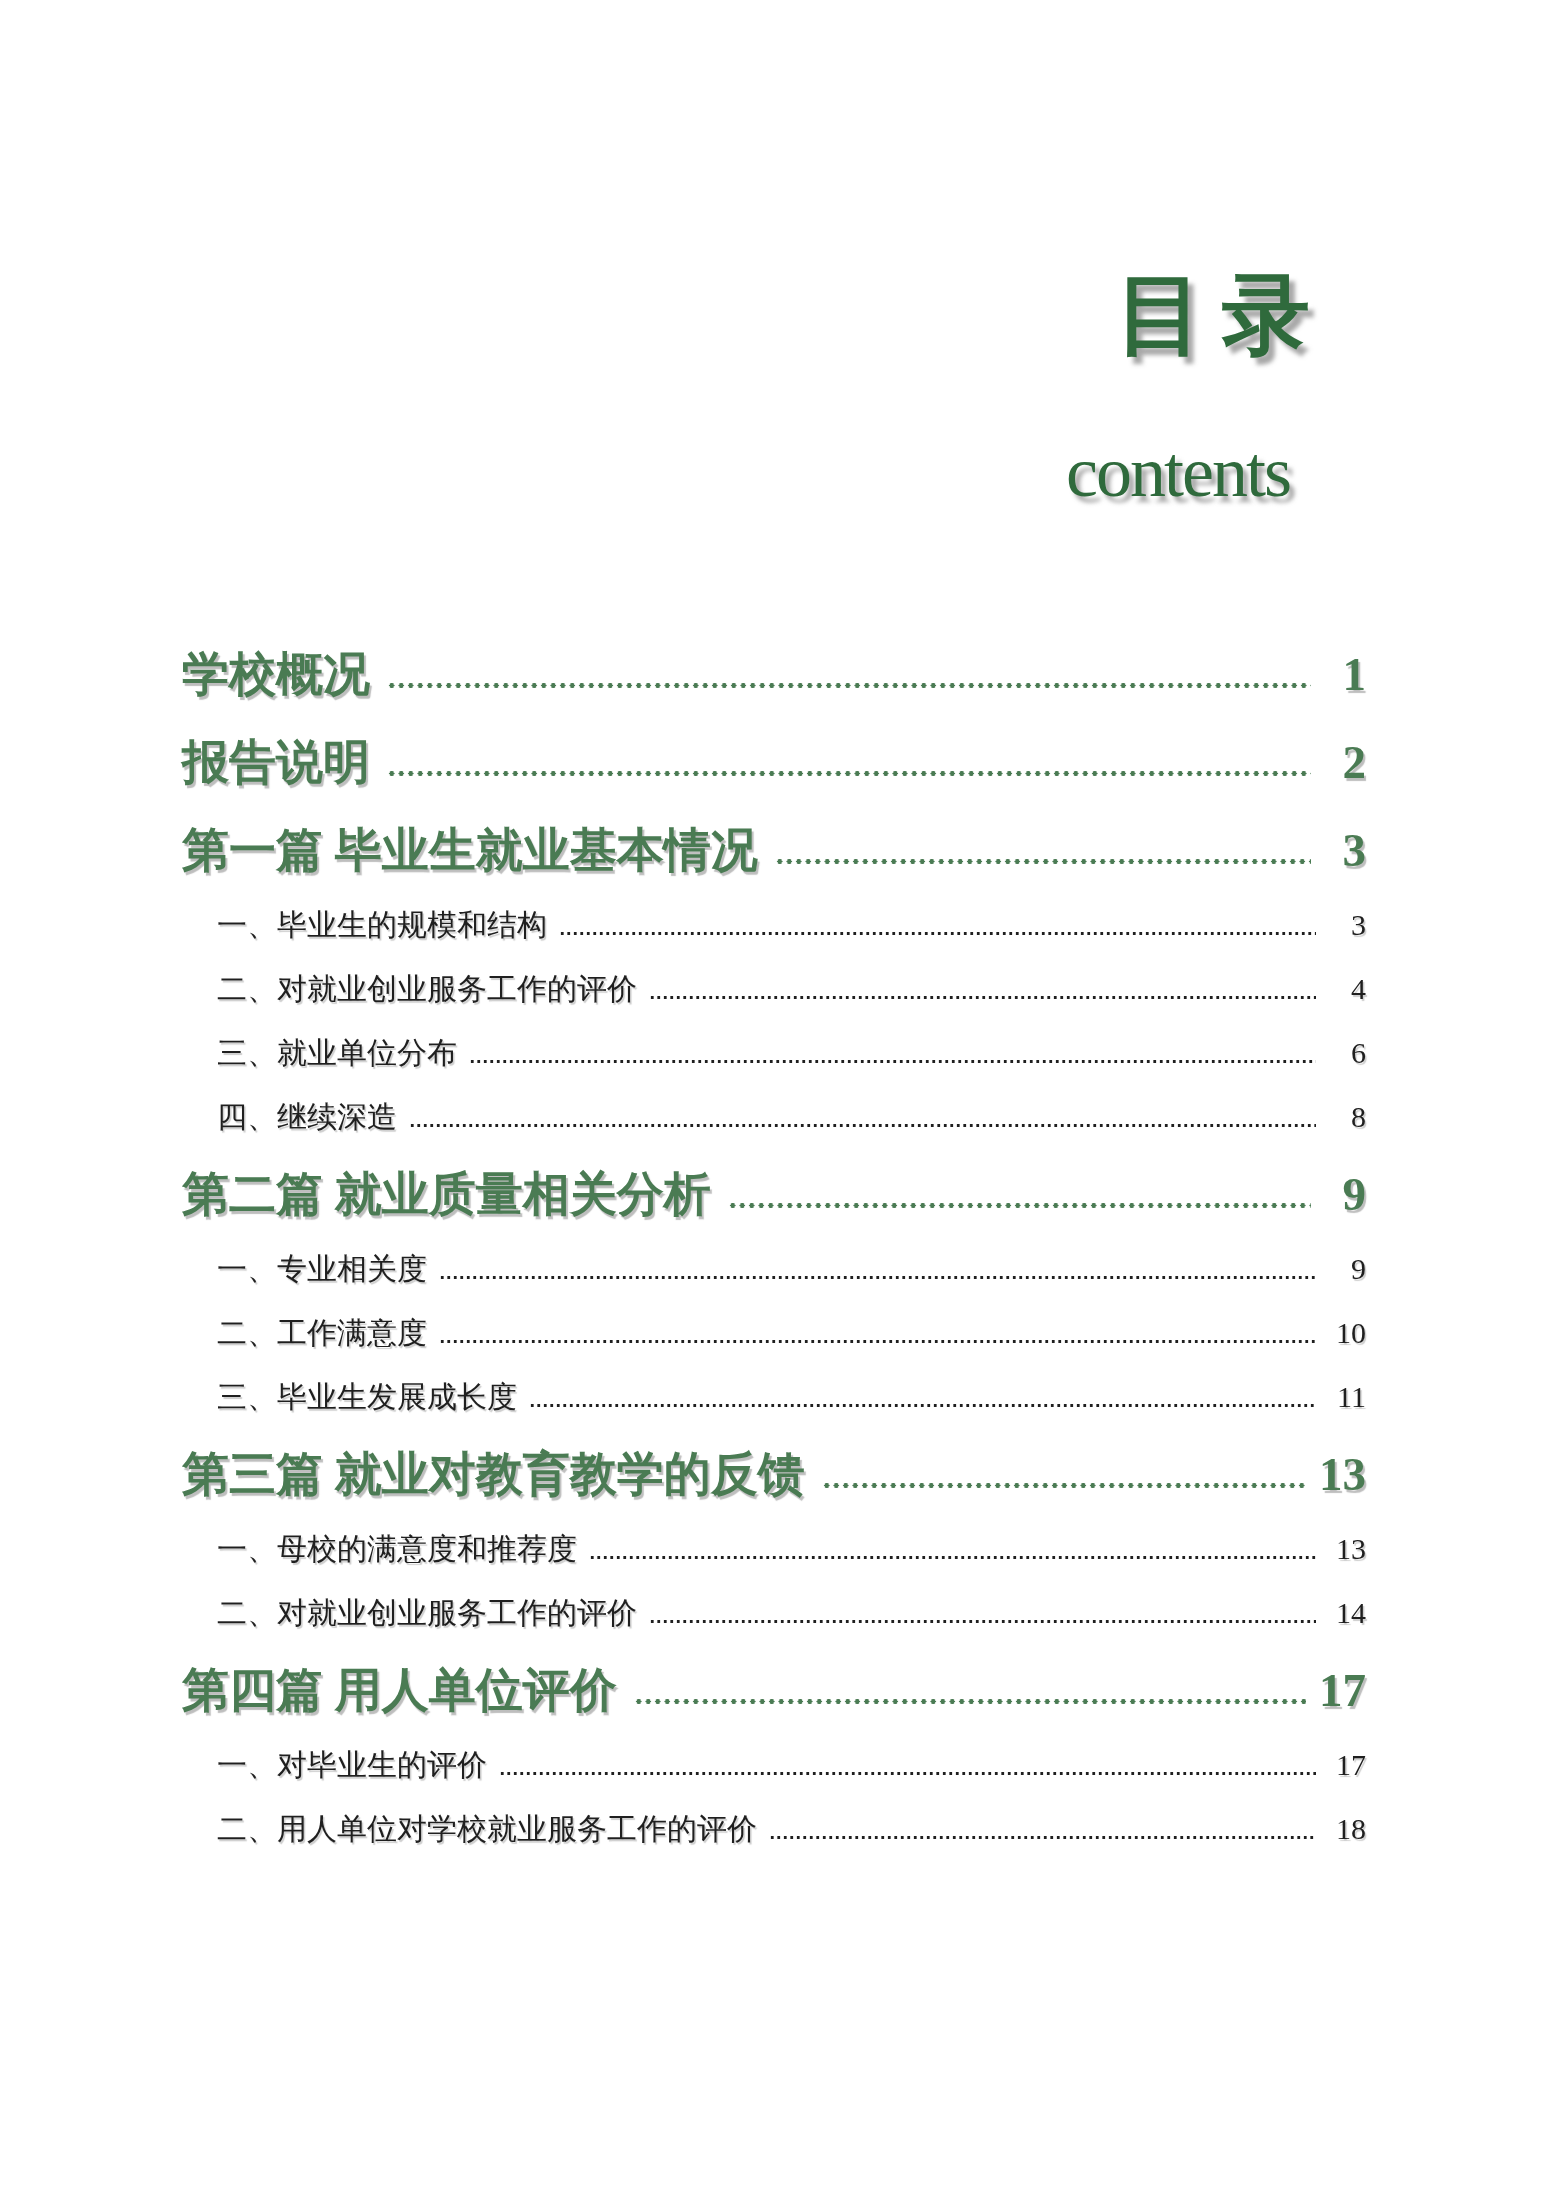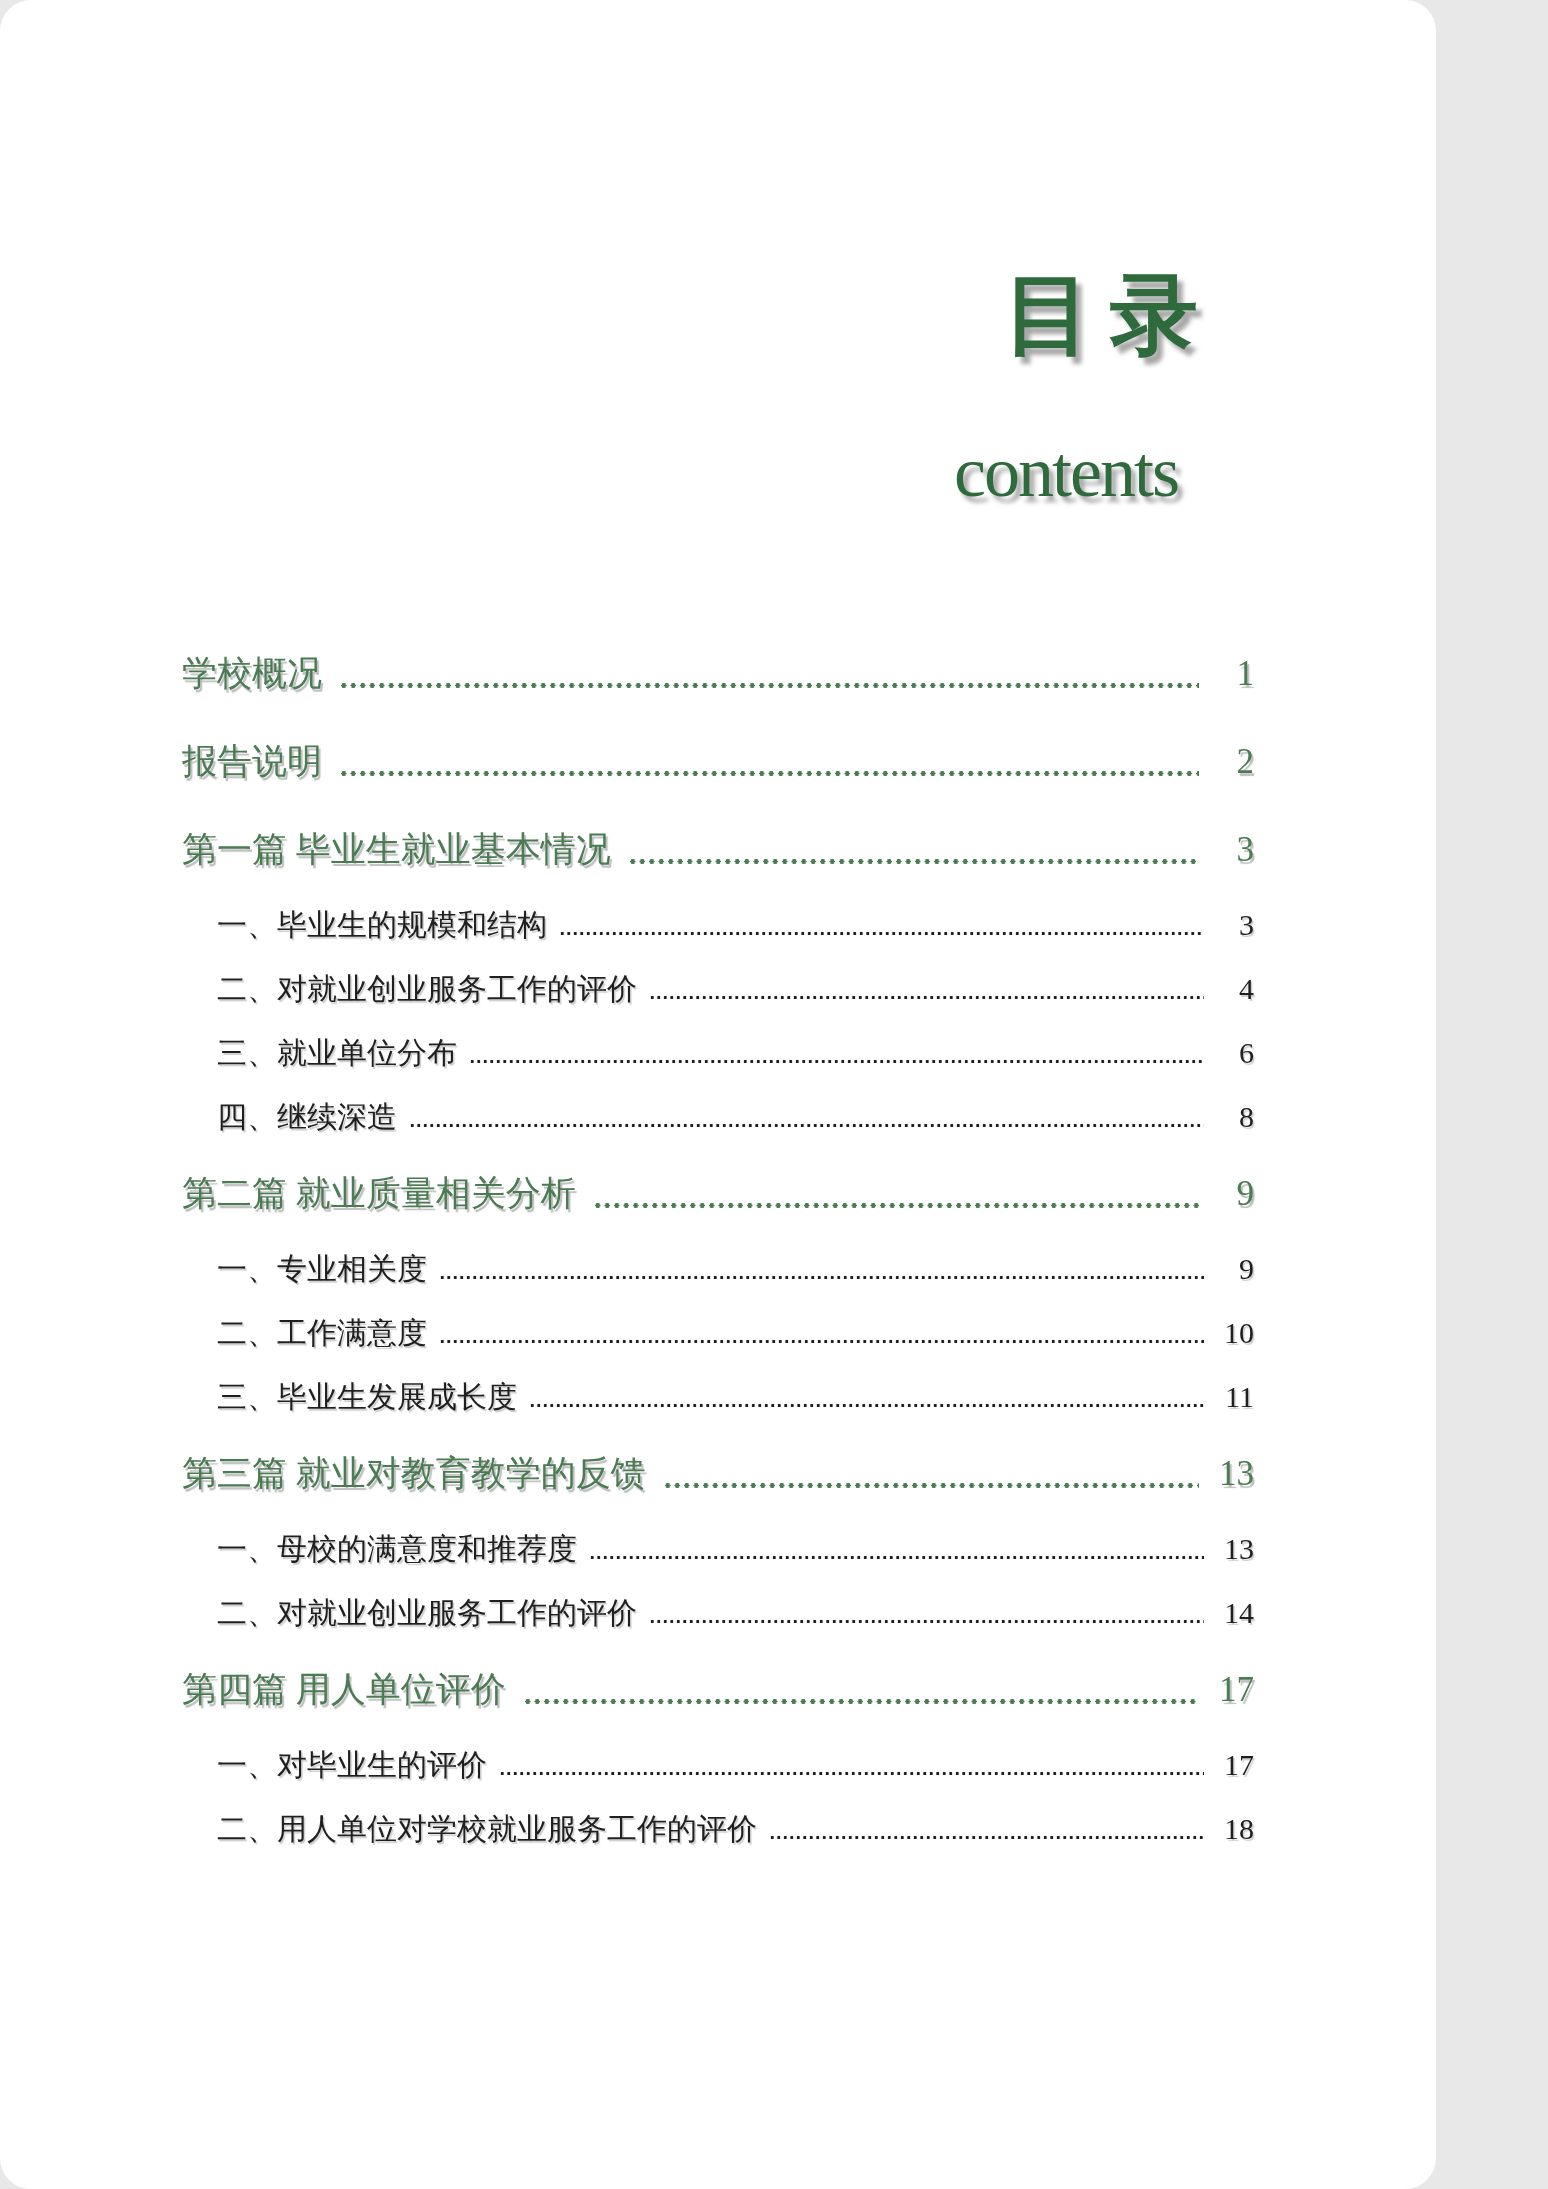--- a/index.html
+++ b/index.html
@@ -12,25 +12,24 @@
   * { box-sizing: border-box; }
   html, body { margin: 0; padding: 0; }
   body {
     width: 1548px;
     height: 2189px;
     background: #e8e8e8;
     font-family: "Liberation Serif", "DejaVu Serif", serif;
   }
   .page {
     position: relative;
-    width: 1436px;
+    width: 1548px;
     height: 2189px;
     background: var(--page-bg);
     overflow: hidden;
-    border-radius: 31px;
   }
 
   
   .title-cn {
     position: absolute;
     top: 272px;
     right: 238px;
     font-size: 88px;
     line-height: 1;
     font-weight: 700;
@@ -60,22 +59,22 @@
     right: 182px;
     display: flex;
     flex-direction: column;
   }
   .row { display: flex; width: 100%; }
   .row .label { white-space: nowrap; }
 
   .row.chapter {
     height: 44px;
     margin: 8px 0 36px 0;
-    font-size: 35px;
-    font-weight: 400;
+    font-size: 47px;
+    font-weight: 700;
     color: var(--chapter-green);
     text-shadow: 2px 2.5px 1px rgba(110,110,110,0.45);
     gap: 7px;
   }
   .row.chapter .label,
   .row.chapter .pagenum { line-height: 44px; }
 
   .row.sub {
     height: 34px;
     margin: 0 0 30px 0;

